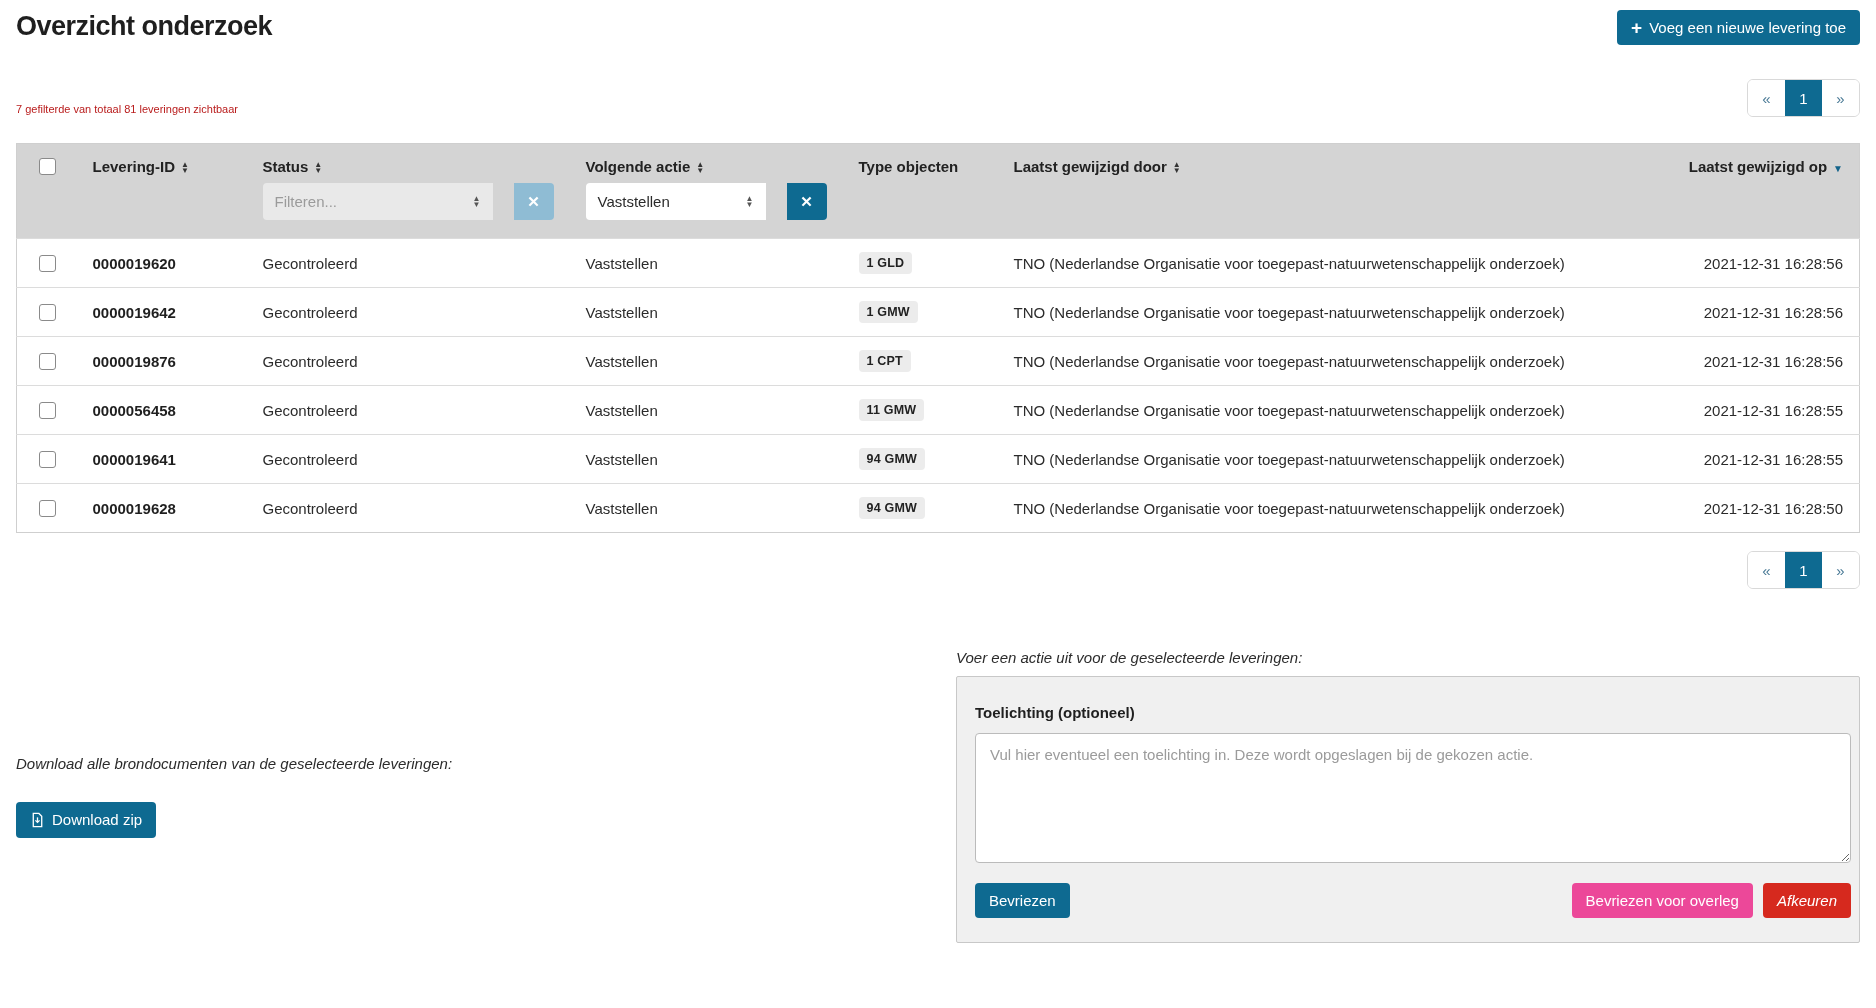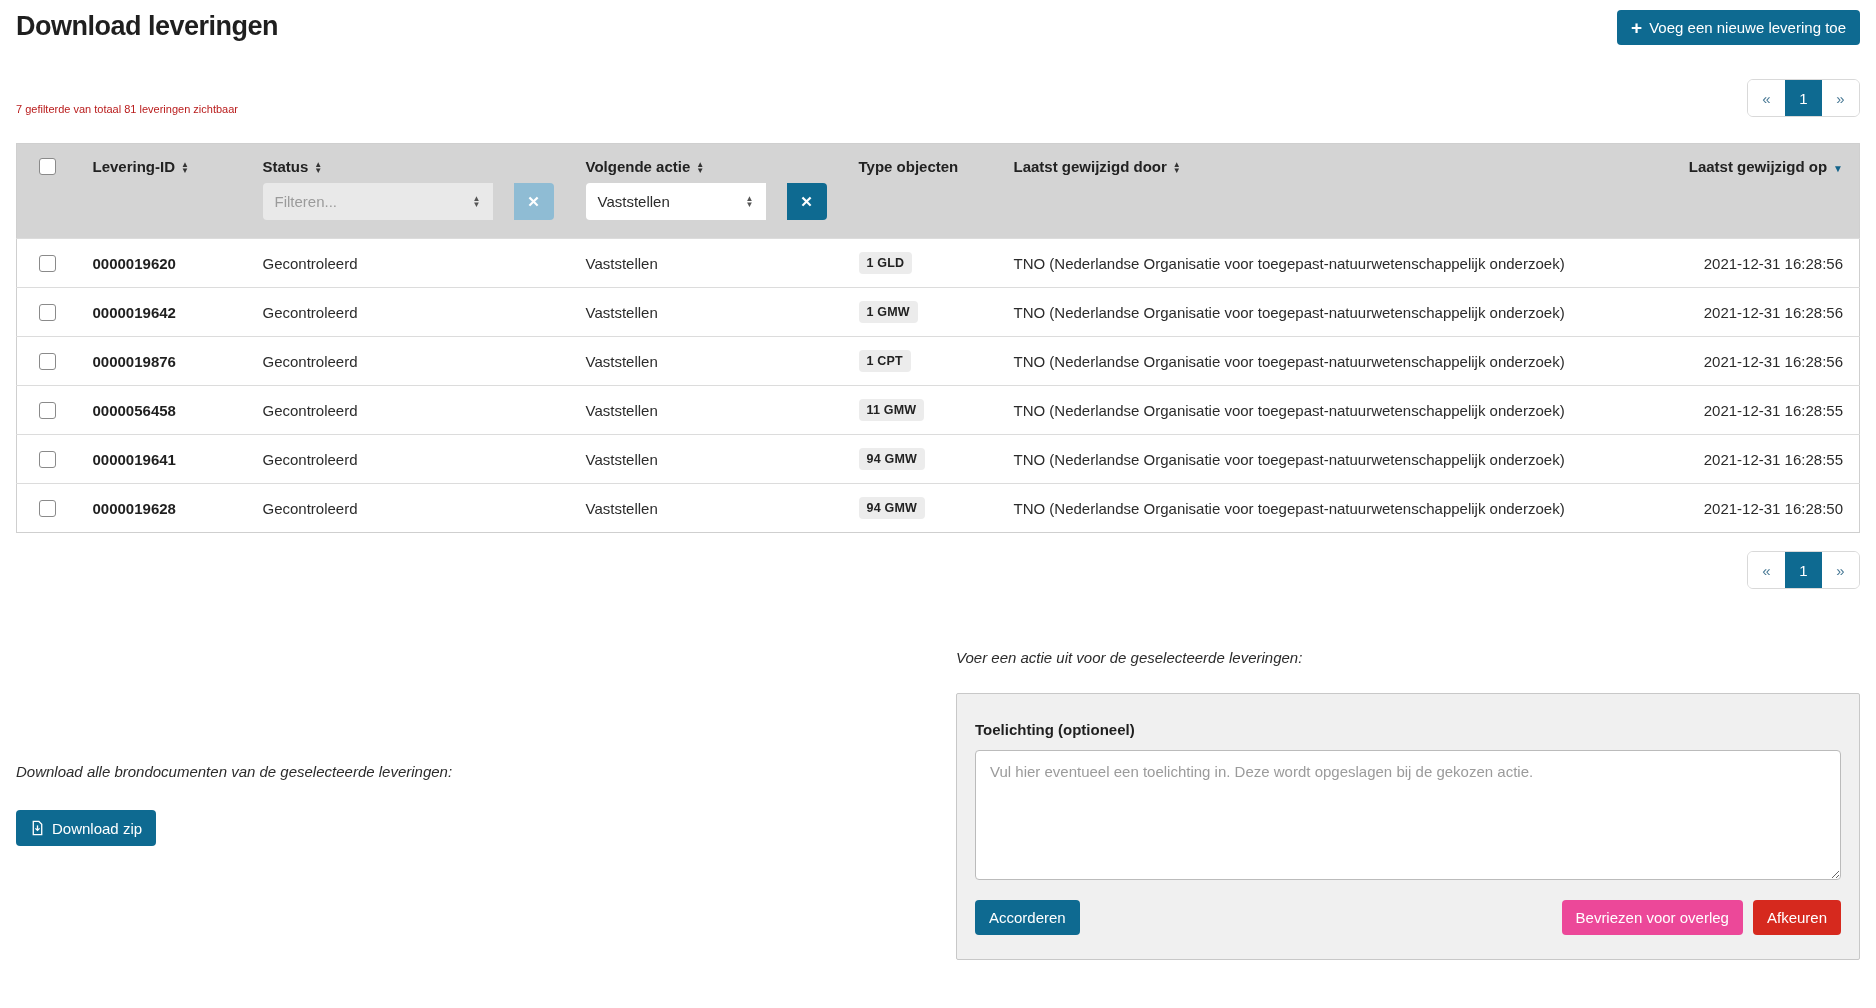--- a/index.html
+++ b/index.html
@@ -118,40 +118,40 @@
   .bottom-pagination-row { margin-top: 18px; display: flex; justify-content: flex-end; }
 
   
   .actions-area { margin-top: 60px; display: flex; align-items: center; gap: 36px; }
   .actions-left { flex: 1 1 auto; }
   .actions-right { width: 904px; flex: 0 0 904px; }
   .instruction { font-style: italic; font-size: 15px; color: #2b2b2b; }
   .download-btn { margin-top: 30px; }
 
   .action-panel {
-    margin-top: 27px; background: #f0f0f0; border: 1px solid #c8c8c8;
-    border-radius: 2px; padding: 27px 18px 24px 18px;
+    margin-top: 10px; background: #f0f0f0; border: 1px solid #c8c8c8;
+    border-radius: 2px; padding: 27px 8px 24px 18px;
   }
   .panel-label { font-weight: 700; font-size: 15px; color: #1f1f1f; }
   .panel-textarea {
     margin-top: 12px; width: 100%; height: 130px;
     border: 1px solid #bbbbbb; border-radius: 4px;
     padding: 12px 14px; font-family: inherit; font-size: 15px; color: #2b2b2b;
     background: #fff;
   }
   .panel-textarea::placeholder { color: #9b9b9b; }
   .panel-buttons { margin-top: 16px; display: flex; align-items: center; }
   .panel-buttons .spacer { flex: 1 1 auto; }
-  .panel-buttons .btn + .btn { margin-left: 10px; }
+  .panel-buttons .btn + .btn { margin-left: 10px; font-style: italic; }
 </style>
 </head>
 <body>
 
 <div class="topbar">
-  <h1 class="page-title">Download leveringen</h1>
+  <h1 class="page-title">Overzicht onderzoek</h1>
   <button class="btn btn-primary">
     <span class="plus-glyph">+</span>
     <span>Voeg een nieuwe levering toe</span>
   </button>
 </div>
 
 <div class="summary-row">
   <div class="summary-text">7 gefilterde van totaal 81 leveringen zichtbaar</div>
   <div class="pagination">
     <button class="page-cell">«</button>
@@ -358,20 +358,20 @@
       <span>Download zip</span>
     </button>
   </div>
 
   <div class="actions-right">
     <div class="instruction">Voer een actie uit voor de geselecteerde leveringen:</div>
     <div class="action-panel">
       <div class="panel-label">Toelichting (optioneel)</div>
       <textarea class="panel-textarea" placeholder="Vul hier eventueel een toelichting in. Deze wordt opgeslagen bij de gekozen actie." style=""></textarea>
       <div class="panel-buttons">
-        <button class="btn btn-primary">Accorderen</button>
+        <button class="btn btn-primary">Bevriezen</button>
         <span class="spacer"></span>
         <button class="btn btn-gray">Bevriezen voor overleg</button>
         <button class="btn btn-red">Afkeuren</button>
       </div>
     </div>
   </div>
 </div>
 
 </body></html>

